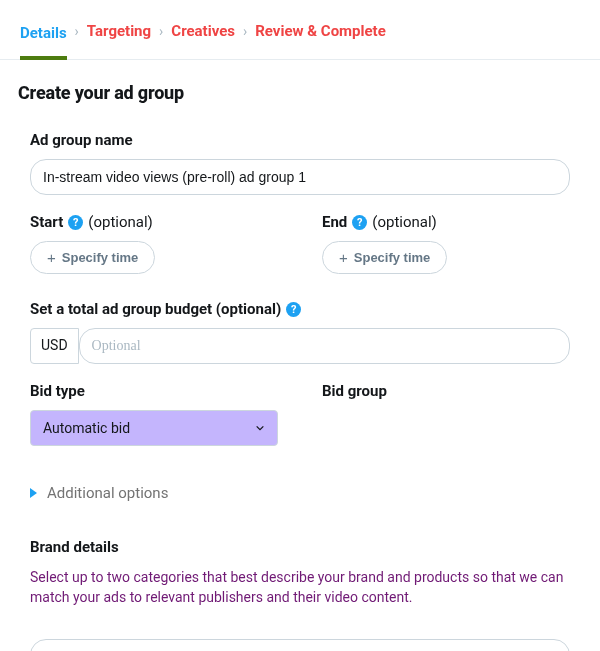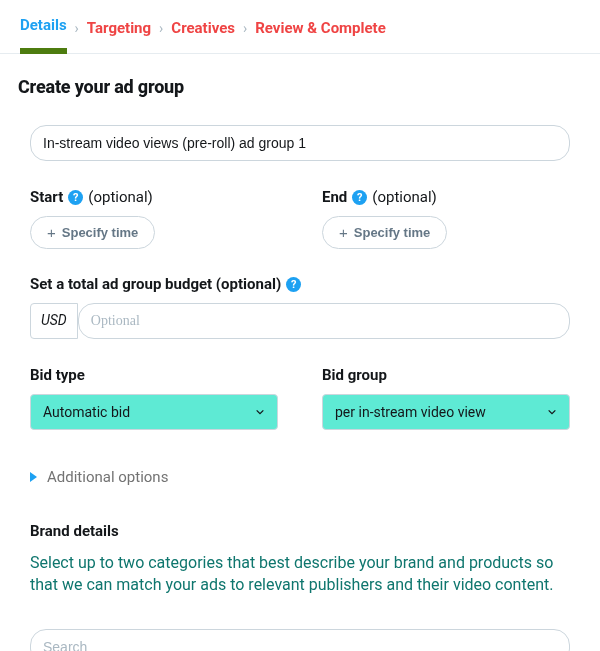--- a/index.html
+++ b/index.html
@@ -19,22 +19,23 @@
     }
     .tab {
       font-size: 15px;
       font-weight: 700;
       color: #ef4444;
       padding-bottom: 14px;
       cursor: pointer;
     }
     .tab.active {
       color: #1da1f2;
-      border-bottom: 6px solid #4d7c0f;
+      border-bottom: 4px solid #4d7c0f;
       margin-bottom: -1px;
+      margin-top: 8px;
     }
     .chev {
       color: #aab8c2;
       font-size: 14px;
       padding-bottom: 14px;
     }
     .page {
       padding: 22px 18px 20px 18px;
     }
     h1 {
@@ -76,21 +77,21 @@
       padding: 9px 12px;
       font-size: 14px;
       border: 1px solid #ccd6dd;
       border-radius: 16px;
       color: #14171a;
     }
     input[type=text]::placeholder { color: #aab8c2; }
     .row {
       display: flex;
       gap: 44px;
-      margin-top: 27px;
+      margin-top: 18px;
     }
     .col { flex: 1; }
     .pill-btn {
       border: 1px solid #ccd6dd;
       background: #fff;
       border-radius: 20px;
       padding: 7px 16px;
       font-size: 13px;
       font-weight: 700;
       color: #657786;
@@ -103,21 +104,20 @@
     .budget-group {
       display: flex;
       margin-top: 0;
     }
     .currency-box {
       border: 1px solid #ccd6dd;
       border-radius: 4px 0 0 4px;
       padding: 8px 10px;
       font-size: 14px;
       background: #fff;
-      font-style: italic;
     }
     .budget-input {
       border: 1px solid #ccd6dd;
       border-left: none;
       border-radius: 0 4px 4px 0;
       padding: 8px 12px;
       font-size: 14px;
       width: 200px;
       color: #14171a;
       font-family: Liberation Serif, serif;
@@ -125,21 +125,21 @@
     .budget-input::placeholder { color: #aab8c2; }
     .select {
       position: relative;
       width: 100%;
     }
     .select-box {
       border: 1px solid #ccd6dd;
       border-radius: 4px;
       padding: 9px 12px;
       font-size: 14px;
-      background: #5eead4;
+      background: #c4b5fd;
       cursor: pointer;
       display: flex;
       justify-content: space-between;
       align-items: center;
     }
     .chevron-down {
       width: 10px;
       height: 10px;
     }
     .additional {
@@ -158,22 +158,22 @@
       border-bottom: 5px solid transparent;
       border-left: 7px solid #1da1f2;
     }
     .brand-heading {
       font-size: 15px;
       font-weight: 700;
       margin-top: 36px;
       margin-bottom: 12px;
     }
     .brand-desc {
-      font-size: 16px;
-      color: #0f766e;
+      font-size: 14px;
+      color: #701a75;
       line-height: 1.4;
       margin-bottom: 32px;
     }
     .search-input {
       width: 100%;
       padding: 14px 14px;
       font-size: 15px;
       border: 1px solid #ccd6dd;
       border-radius: 4px;
     }
@@ -190,20 +190,21 @@
   <span class="chev">›</span>
   <span class="tab">Creatives</span>
   <span class="chev">›</span>
   <span class="tab">Review &amp; Complete</span>
 </div>
 
 <div class="page">
   <h1>Create your ad group</h1>
 
   <div class="section">
+    <div class="label">Ad group name</div>
     <input type="text" value="In-stream video views (pre-roll) ad group 1" style="">
 
     <div class="row">
       <div class="col">
         <div class="label">
           <span>Start</span>
           <span class="help">?</span>
           <span class="optional">(optional)</span>
         </div>
         <button class="pill-btn">
@@ -242,28 +243,20 @@
           <div class="select-box">
             <span>Automatic bid</span>
             <svg class="chevron-down" viewBox="0 0 12 12">
                 <path d="M2 4 L6 8 L10 4" stroke="#14171a" stroke-width="1.5" fill="none"></path>
               </svg>
           </div>
         </div>
       </div>
       <div class="col">
         <div class="label">Bid group</div>
-        <div class="select">
-          <div class="select-box">
-            <span>per in-stream video view</span>
-            <svg class="chevron-down" viewBox="0 0 12 12">
-                <path d="M2 4 L6 8 L10 4" stroke="#14171a" stroke-width="1.5" fill="none"></path>
-              </svg>
-          </div>
-        </div>
       </div>
     </div>
 
     <div class="additional">
       <span class="tri"></span>
       <span>Additional options</span>
     </div>
 
     <div class="brand-heading">Brand details</div>
     <div class="brand-desc">Select up to two categories that best describe your brand and products so that we can match your ads to relevant publishers and their video content.</div>

